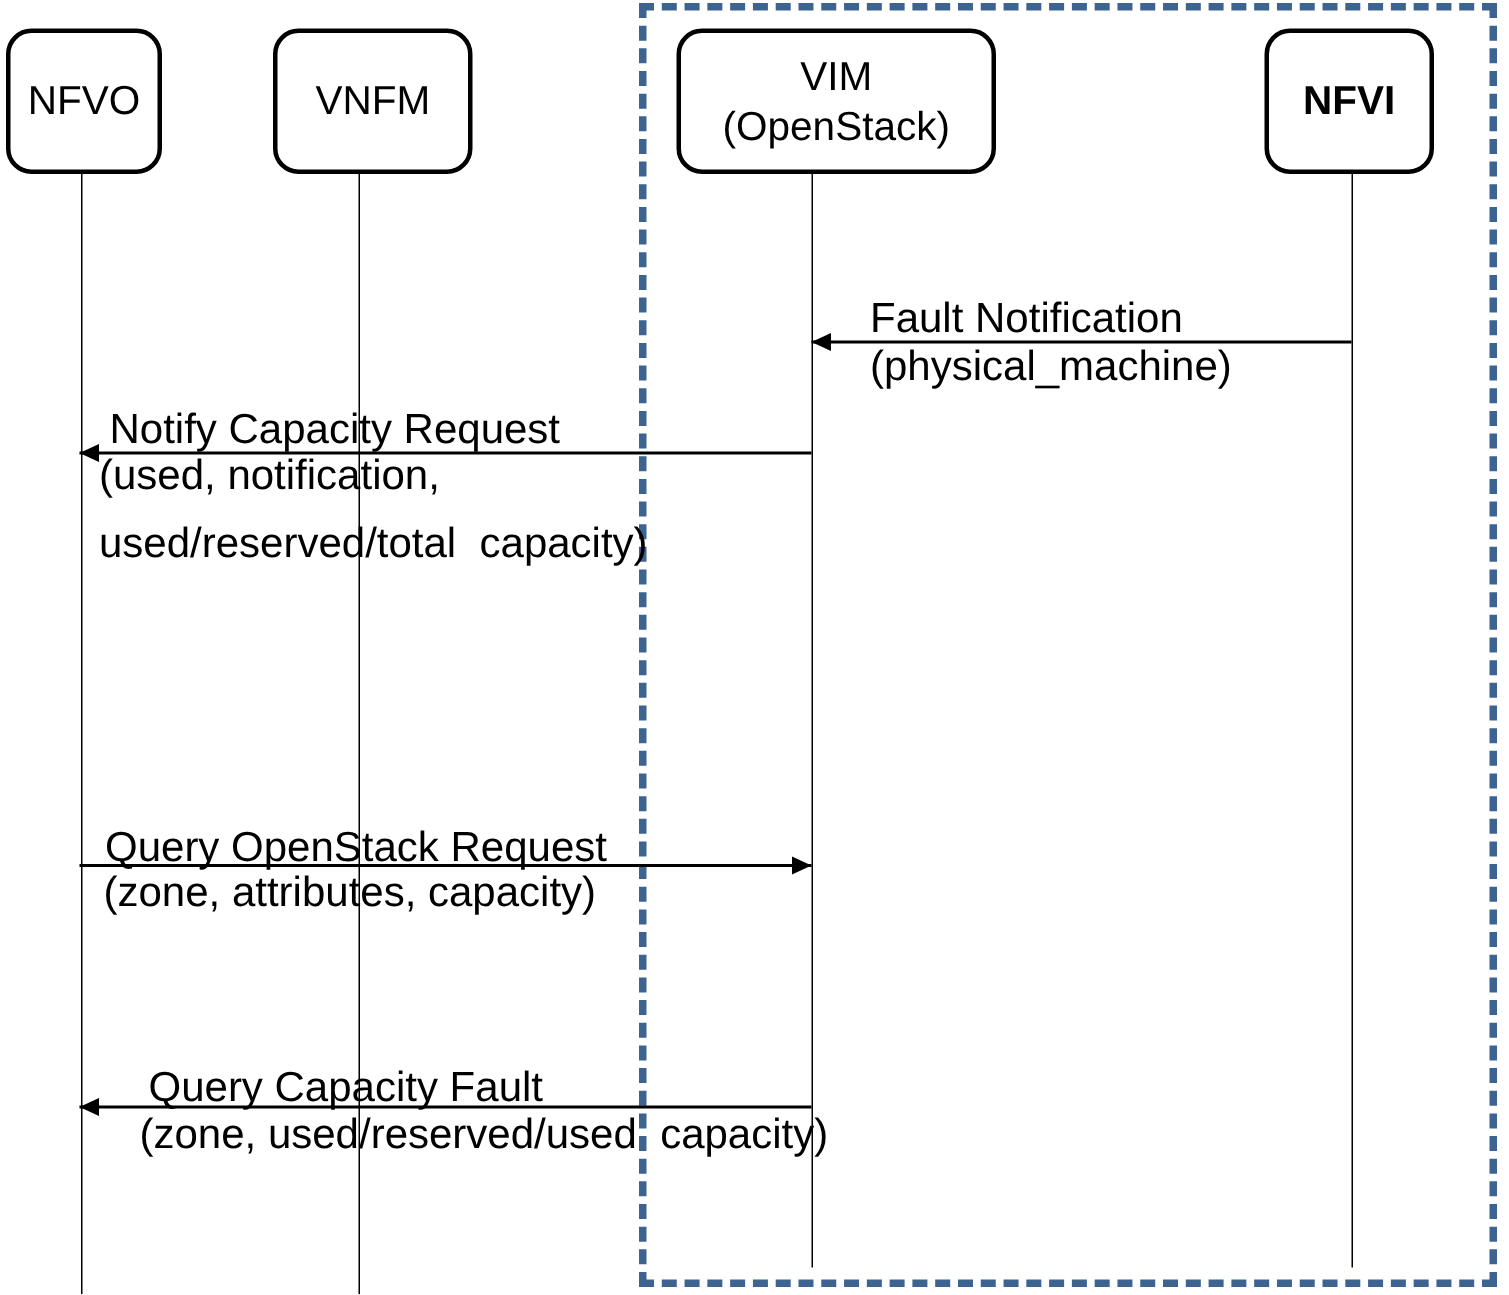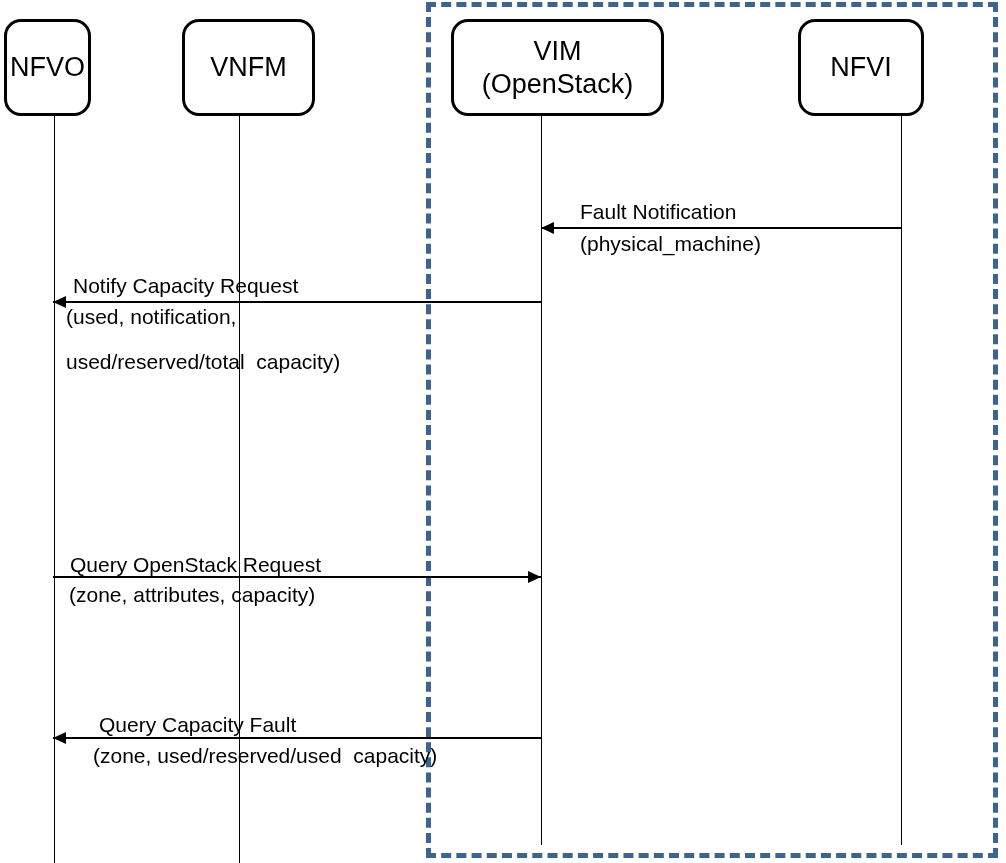--- a/index.html
+++ b/index.html
@@ -24,24 +24,24 @@
     border:3.2px solid #000;
     border-radius:17px;
     background:#fff;
     box-sizing:border-box;
     display:flex;align-items:center;justify-content:center;
     font-size:27px;color:#000;
     text-align:center;
     line-height:33px;
     white-space:pre-line;
   }
-  .actor-nfvo{left:4px;width:87px;justify-content:center;}
+  .actor-nfvo{left:4px;width:104px;justify-content:center;}
   .actor-vnfm{left:182px;width:133px;}
   .actor-vim {left:451px;width:213px;}
-  .actor-nfvi{left:798px;width:126px;}
+  .actor-nfvi{left:843px;width:113px;font-weight:bold;}
   
   .lifeline{
     position:absolute;
     width:1.4px;background:#000;
     top:115px;
   }
   .ll-nfvo{left:53.5px;height:748px;}
   .ll-vnfm{left:238.5px;height:748px;}
   .ll-vim {left:540.5px;height:730px;}
   .ll-nfvi{left:900.5px;height:730px;}
@@ -51,21 +51,21 @@
   }
   .arrow{
     position:absolute;width:0;height:0;
     border-top:6px solid transparent;
     border-bottom:6px solid transparent;
   }
   .arrow.left{border-right:13px solid #000;}
   .arrow.right{border-left:13px solid #000;}
   .msg-label{
     position:absolute;
-    font-size:21px;line-height:26px;color:#000;
+    font-size:28px;line-height:26px;color:#000;
     white-space:pre;
   }
 </style>
 </head>
 <body>
 
 <div class="canvas">
 
   <div class="boundary"></div>
 

